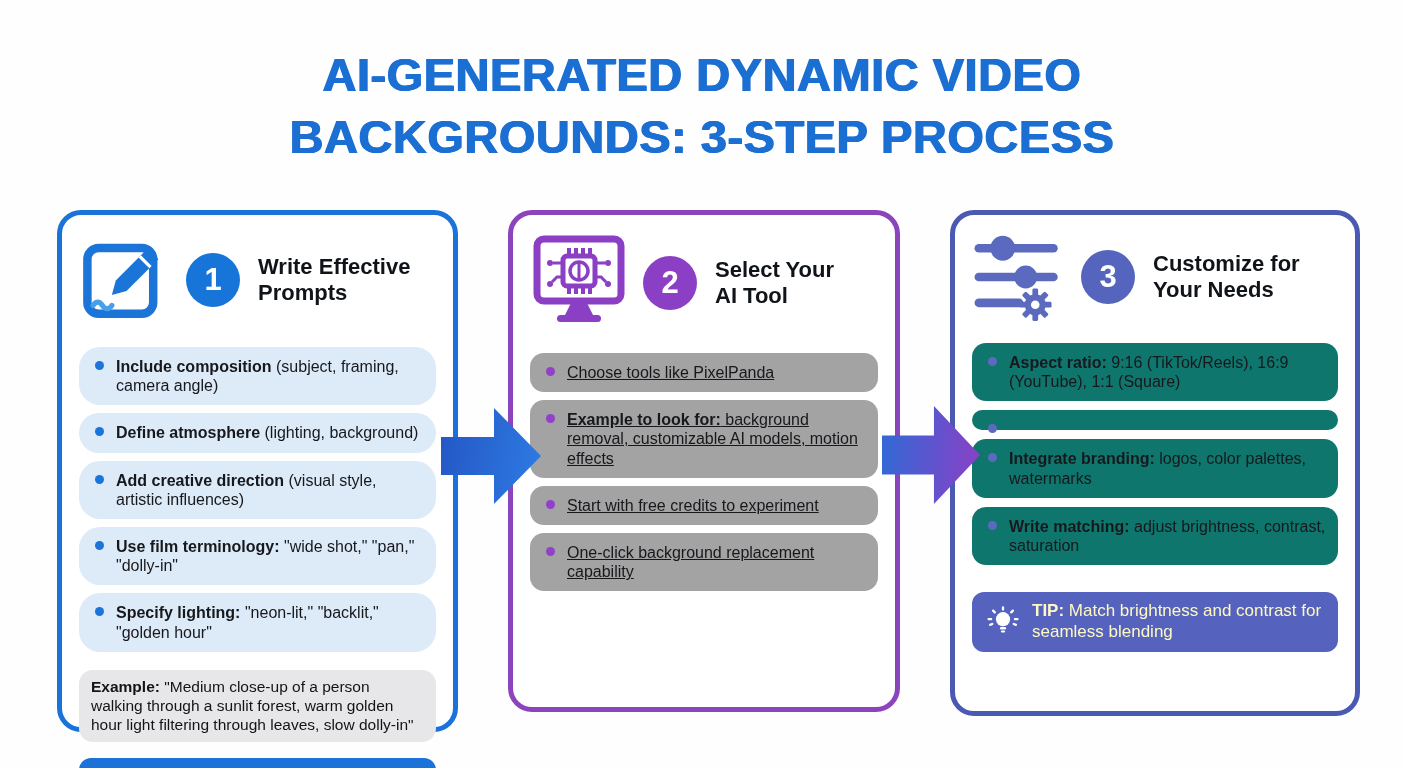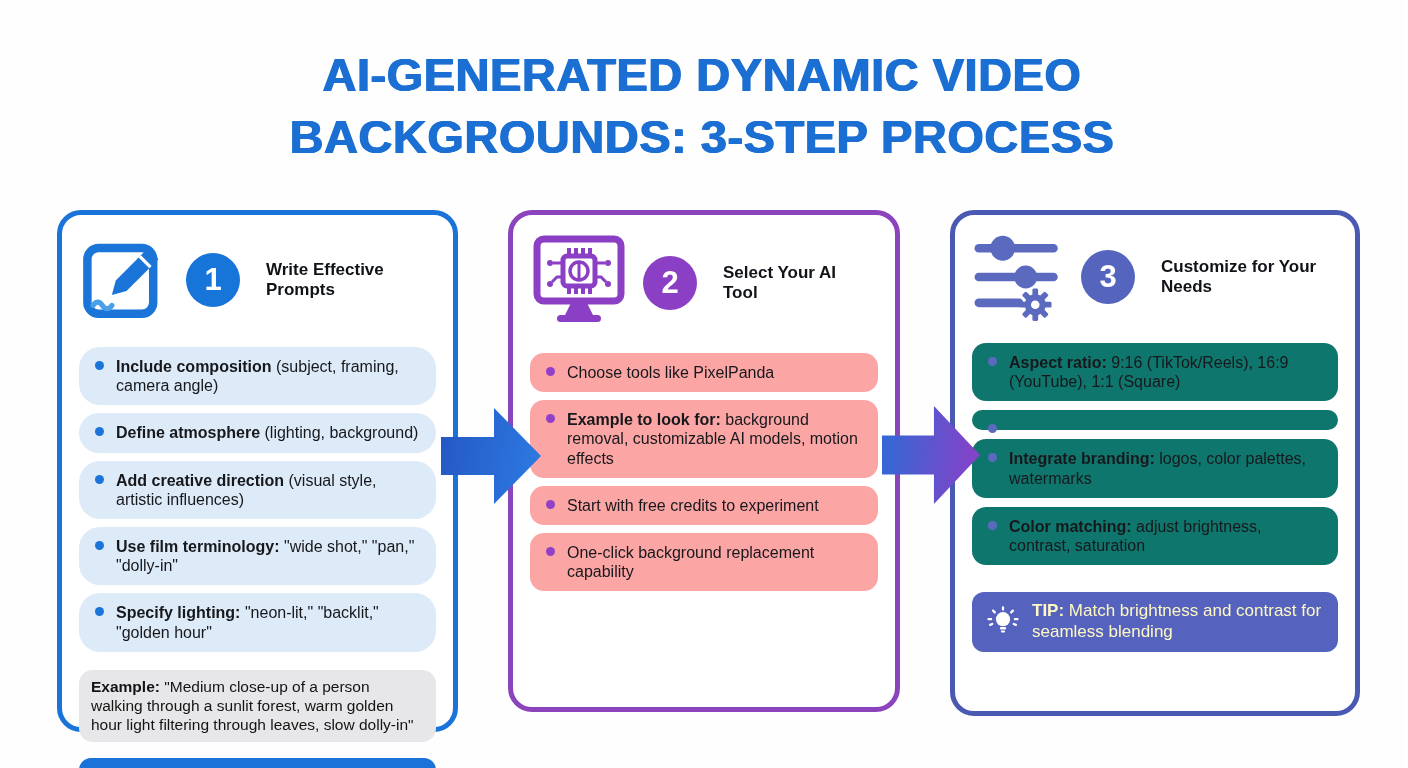--- a/index.html
+++ b/index.html
@@ -15,30 +15,30 @@
   .card2{left:508px;top:210px;width:392px;height:502px;border:5px solid #8b44bc;}
   .card3{left:950px;top:210px;width:410px;height:506px;border:5px solid #4a5ab2;}
 
   .card-header{display:flex;align-items:center;gap:14px;padding:18px 12px 8px 16px;}
   .hicon{flex:0 0 auto;display:flex;}
   .badge{flex:0 0 auto;width:54px;height:54px;border-radius:50%;display:flex;align-items:center;
          justify-content:center;color:#fff;font-size:31px;font-weight:bold;}
   .card1 .badge{background:#1774d8;}
   .card2 .badge{background:#8b3fc4;}
   .card3 .badge{background:#5565bd;}
-  .htitle{font-size:17px;font-weight:bold;color:#101318;line-height:1.18;margin:12px;max-width:185px;}
+  .htitle{font-size:22px;font-weight:bold;color:#101318;line-height:1.18;margin:4px;max-width:185px;}
   .card2 .htitle{max-width:142px;}
 
   .card-body{padding:12px 17px 0 17px;display:flex;flex-direction:column;gap:8px;}
   .card3 .card-body{padding-top:14px;gap:9px;}
   .pill{position:relative;border-radius:14px;padding:10px 12px 10px 37px;
         font-size:16px;line-height:1.2;color:#17181c;}
   .pill p{margin:0;}
   .card1 .pill{background:#ddeaf8;border-radius:21px;}
-  .card2 .pill{background:#fca5a5;}
+  .card2 .pill{background:#a3a3a3;text-decoration:underline;}
   .card3 .pill{background:#0f766e;}
   .dot{position:absolute;left:16px;top:14px;width:9px;height:9px;border-radius:50%;}
   .card1 .dot{background:#1b74d8;}
   .card2 .dot{background:#9340c9;}
   .card3 .dot{background:#5b6abf;}
 
   .example{background:#e7e7e9;border-radius:14px;padding:8px 12px;font-size:15.5px;
            line-height:1.22;color:#141414;margin-top:10px;}
   .example p{margin:0;}
 
@@ -184,21 +184,21 @@
         </div>
       <div class="pill">
           <span class="dot"></span>
         </div>
       <div class="pill">
           <span class="dot"></span>
         <p><b>Integrate branding:</b><span> logos, color palettes, watermarks</span></p>
         </div>
       <div class="pill">
           <span class="dot"></span>
-        <p><b>Color matching:</b><span> adjust brightness, contrast, saturation</span></p>
+        <p><b>Write matching:</b><span> adjust brightness, contrast, saturation</span></p>
         </div>
       <div class="tip">
         <span class="bulb">
           <svg width="34" height="34" viewBox="0 0 24 24">
             <circle cx="12" cy="10" r="5" fill="#fff"></circle>
             <rect x="9.8" y="15.6" width="4.4" height="1.7" rx="0.8" fill="#fff"></rect>
             <rect x="10.5" y="18" width="3" height="1.4" rx="0.7" fill="#fff"></rect>
             <path d="M12 3.2 V1.6 M6.2 5.2 l-1.2-1.2 M17.8 5.2 l1.2-1.2 M3.6 10 H1.8 M20.4 10 H22.2 M4.4 13.4 l-1.5.6 M19.6 13.4 l1.5.6" stroke="#fff" stroke-width="1.6" stroke-linecap="round" fill="none"></path>
           </svg>
         </span>

